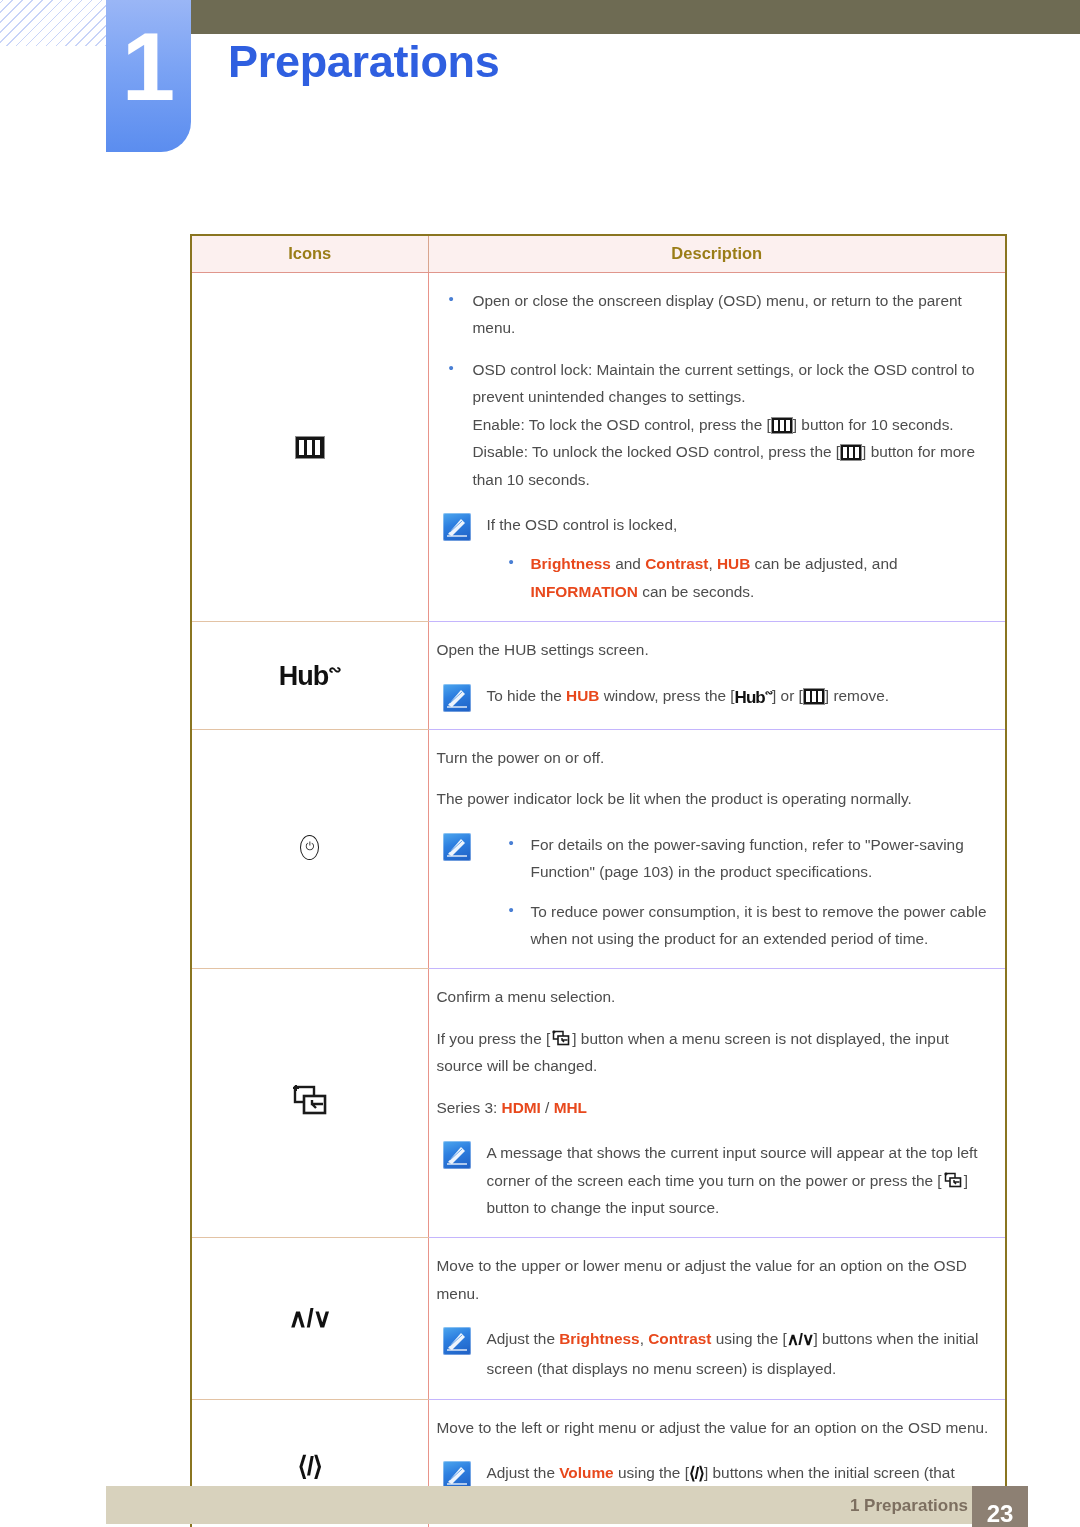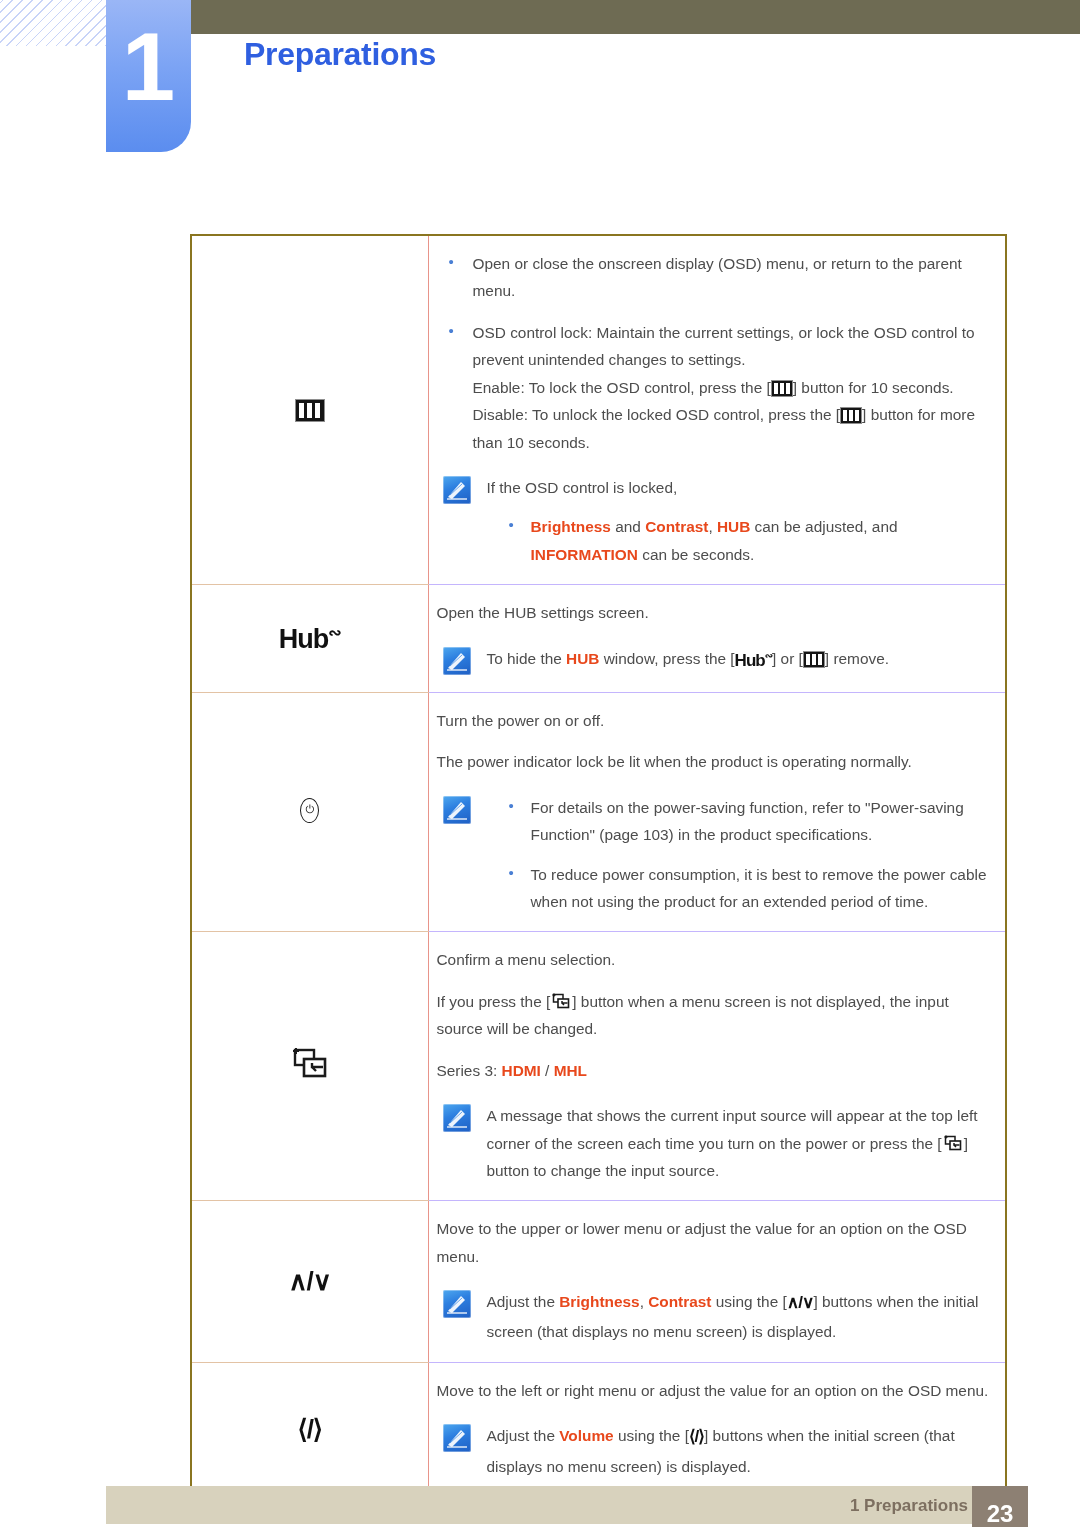--- a/index.html
+++ b/index.html
@@ -29,23 +29,22 @@
     background: linear-gradient(180deg, #9ab6f6 0%, #7ba3f4 45%, #5b8def 100%);
     border-bottom-right-radius: 30px;
     color: #ffffff;
     font-size: 96px; font-weight: bold;
     display: flex; align-items: center; justify-content: center;
     padding-bottom: 18px;
     line-height: 1;
   }
   .chaptertitle {
     position: absolute; left: 228px; top: 36px;
-    font-size: 32px; font-weight: bold; color: #2f5fe0;
+    font-size: 45px; font-weight: bold; color: #2f5fe0;
     letter-spacing: -0.3px;
-    margin-left: 16px;
   }
 
   
   .tbl {
     position: absolute; left: 190px; top: 234px; width: 817px;
     border: 2px solid #8a7520;
     border-collapse: collapse;
     background: #fff;
   }
   .tbl table { width: 100%; border-collapse: collapse; }
@@ -165,20 +164,24 @@
 <div class="page">
 
   <div class="hatch"></div>
   <div class="olivebar"></div>
   <div class="numtab">1</div>
   <div class="chaptertitle">Preparations</div>
 
   <div class="tbl">
   <table>
     <tbody>
+      <tr class="thead">
+        <td class="c1">Icons</td>
+        <td>Description</td>
+      </tr>
 
       <tr>
         <td class="iconcell">
           <span class="menuicon"><i></i><i></i><i></i></span>
         </td>
         <td class="desccell">
           <ul class="bullist">
             <li>Open or close the onscreen display (OSD) menu, or return to the parent menu.</li>
             <li>
               <span>OSD control lock: Maintain the current settings, or lock the OSD control to prevent unintended changes to settings.</span><br>

